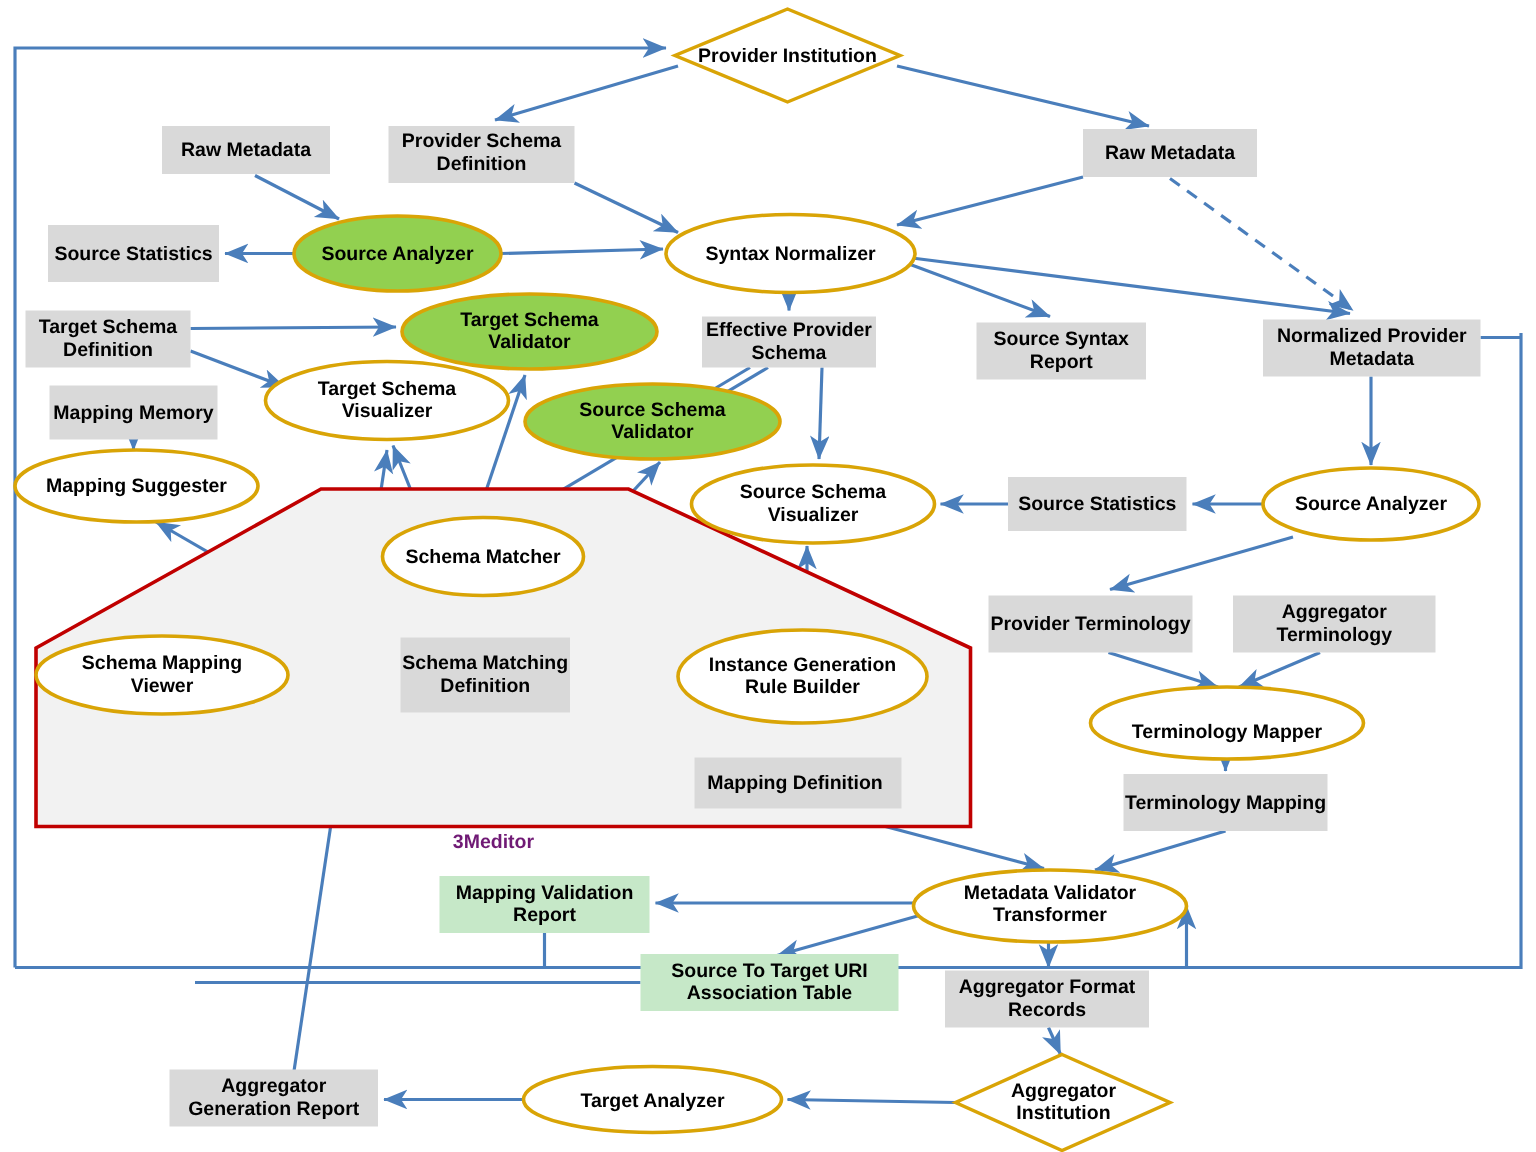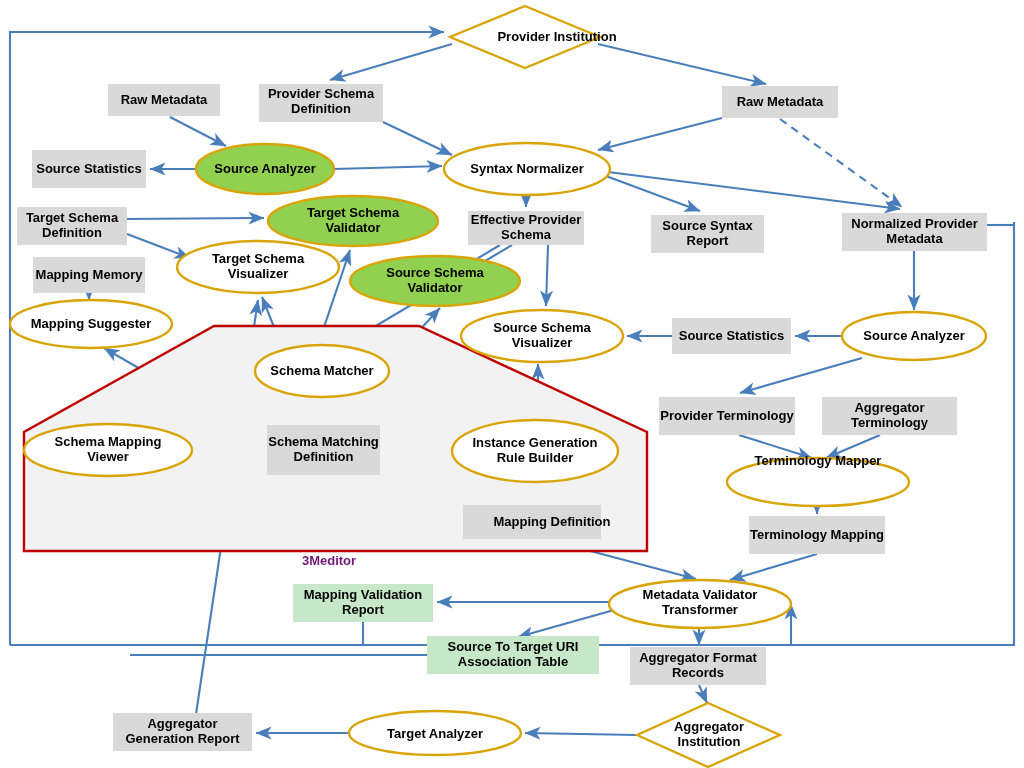--- a/index.html
+++ b/index.html
@@ -170,21 +170,21 @@
     <ellipse cx="542" cy="336" rx="81" ry="26" fill="#ffffff" stroke="#D9A406" stroke-width="2.4"></ellipse>
     <ellipse cx="914" cy="336" rx="72" ry="24" fill="#ffffff" stroke="#D9A406" stroke-width="2.4"></ellipse>
     <ellipse cx="322" cy="371" rx="67" ry="26" fill="#ffffff" stroke="#D9A406" stroke-width="2.4"></ellipse>
     <ellipse cx="108" cy="450" rx="84" ry="26" fill="#ffffff" stroke="#D9A406" stroke-width="2.4"></ellipse>
     <ellipse cx="535" cy="451" rx="83" ry="31" fill="#ffffff" stroke="#D9A406" stroke-width="2.4"></ellipse>
     <ellipse cx="818" cy="482" rx="91" ry="24" fill="#ffffff" stroke="#D9A406" stroke-width="2.4"></ellipse>
     <ellipse cx="700" cy="604" rx="91" ry="24" fill="#ffffff" stroke="#D9A406" stroke-width="2.4"></ellipse>
     <ellipse cx="435" cy="733" rx="86" ry="22" fill="#ffffff" stroke="#D9A406" stroke-width="2.4"></ellipse>
   </svg>
 
-  <div class="lbl f13" style="left:458px;top:14px;width:134px;height:46px;margin-left:32px;">Provider Institution</div>
+  <div class="lbl f13" style="left:458px;top:14px;width:134px;height:46px;">Provider Institution</div>
 
   <div class="lbl f13" style="left:108px;top:84px;width:112px;height:32px;">Raw Metadata</div>
 
   <div class="lbl f13" style="left:257px;top:82px;width:128px;height:40px;">Provider Schema Definition</div>
 
   <div class="lbl f13" style="left:722px;top:86px;width:116px;height:32px;">Raw Metadata</div>
 
   <div class="lbl f13" style="left:32px;top:150px;width:114px;height:38px;">Source Statistics</div>
 
   <div class="lbl f13" style="left:201px;top:146px;width:128px;height:46px;">Source Analyzer</div>
@@ -220,23 +220,23 @@
   <div class="lbl f13" style="left:659px;top:397px;width:136px;height:38px;">Provider Terminology</div>
 
   <div class="lbl f13" style="left:822px;top:397px;width:135px;height:38px;">Aggregator Terminology</div>
 
   <div class="lbl f13" style="left:265px;top:423px;width:117px;height:54px;text-align:center;">Schema Matching Definition</div>
 
   <div class="lbl f13" style="left:36px;top:427px;width:144px;height:46px;">Schema Mapping Viewer</div>
 
   <div class="lbl f13" style="left:458px;top:422px;width:154px;height:58px;">Instance Generation Rule Builder</div>
 
-  <div class="lbl f13" style="left:744px;top:439px;width:148px;height:44px;">Terminology Mapper</div>
-
-  <div class="lbl f13" style="left:463px;top:505px;width:134px;height:34px;padding-left:22px;">Mapping Definition</div>
+  <div class="lbl f13" style="left:744px;top:461px;width:148px;height:54px;">Terminology Mapper</div>
+
+  <div class="lbl f13" style="left:463px;top:505px;width:134px;height:34px;">Mapping Definition</div>
 
   <div class="lbl f13" style="left:749px;top:516px;width:136px;height:38px;">Terminology Mapping</div>
 
   <div class="lbl f13" style="left:627px;top:572px;width:146px;height:62px;">Metadata Validator Transformer</div>
 
   <div class="lbl f13" style="left:293px;top:584px;width:140px;height:38px;">Mapping Validation Report</div>
 
   <div class="lbl f13" style="left:427px;top:636px;width:172px;height:38px;">Source To Target URI Association Table</div>
 
   <div class="lbl f13" style="left:630px;top:647px;width:136px;height:38px;">Aggregator Format Records</div>

